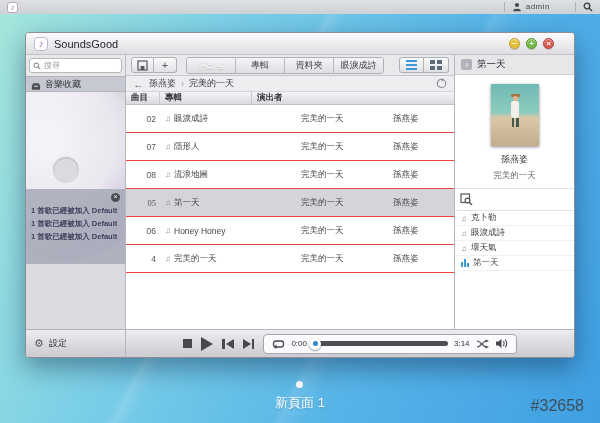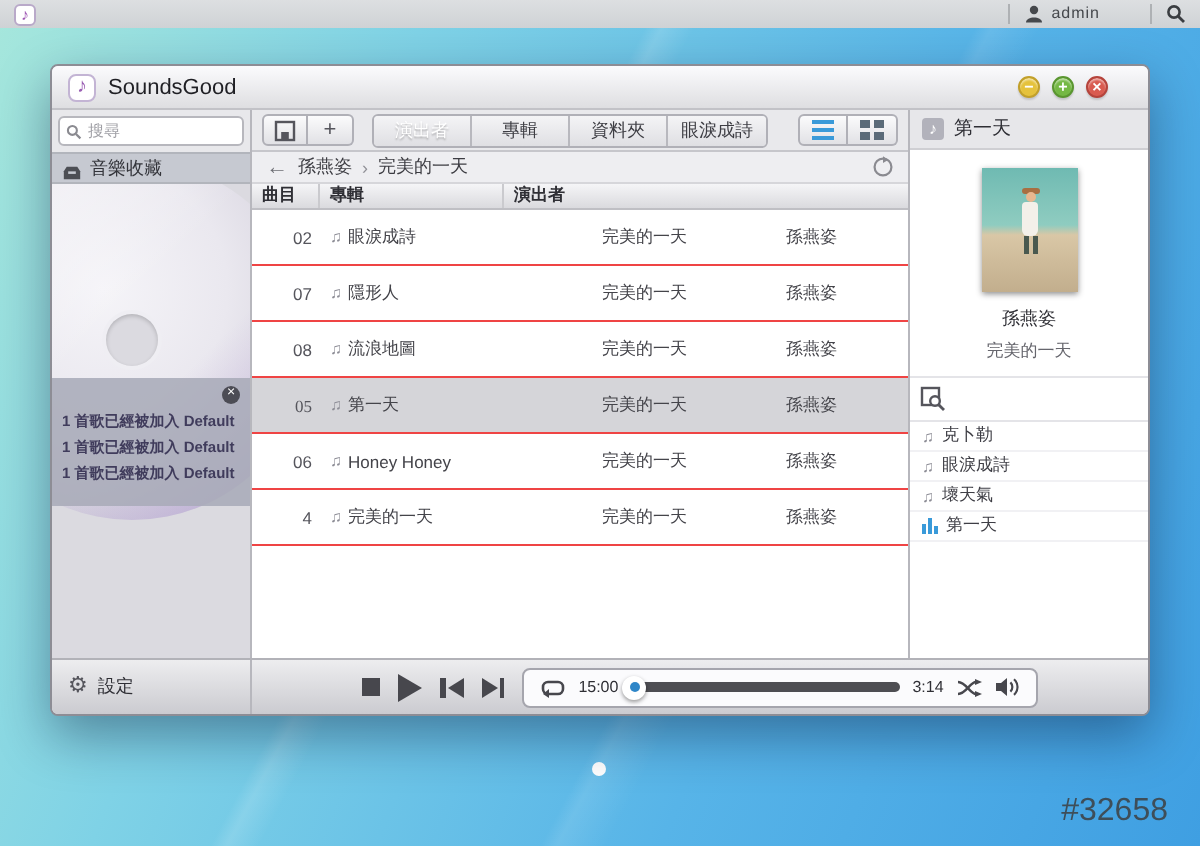--- a/index.html
+++ b/index.html
@@ -50,21 +50,21 @@
   .search-box input::placeholder { color:#a0a0a6; }
   .collection-row { height:16px; flex:0 0 16px; background:#c6c9d1; border-top:1px solid #b2b5bc; border-bottom:1px solid #b2b5bc;
     display:flex; align-items:flex-end; gap:4px; padding:0 5px; font-size:9px; color:#33343a; }
   .disc-area { flex:1; position:relative; background:#dbdae0; overflow:hidden; }
   .disc { position:absolute; left:-50px; top:-12px; width:180px; height:180px; border-radius:50%;
     background:radial-gradient(circle at 42% 36%,#f5f4f8 0%,#eae8ef 40%,#dcd9e3 62%,#cdc9d8 78%,#c3b6da 92%,#b7a5d8 100%); }
   .disc::before { content:""; position:absolute; inset:0; border-radius:50%;
     background:linear-gradient(135deg,rgba(255,255,255,.35) 20%,rgba(255,255,255,0) 45%,rgba(164,130,210,0) 62%,rgba(164,130,210,.45) 95%); }
   .disc::after { content:""; position:absolute; left:50%; top:50%; width:26px; height:26px; margin:-13px 0 0 -13px;
     border-radius:50%; background:#dbdae0; box-shadow:0 0 0 2px #efeef3, inset 0 1px 2px rgba(0,0,0,.18); }
-  .notify { position:absolute; left:0; right:0; top:134px; height:64px; background:rgba(168,171,184,.88);
+  .notify { position:absolute; left:0; right:0; top:134px; height:75px; background:rgba(168,171,184,.88);
     padding:15px 5px 0; }
   .notify-close { position:absolute; top:4px; right:5px; width:9px; height:9px; border-radius:50%; background:#4c4c55;
     color:#fff; font-size:7px; line-height:8px; text-align:center; }
   .notify-line { font-size:7.5px; font-weight:bold; color:#403c5c; line-height:1.75; white-space:nowrap; }
 
   
   .main { flex:1; min-width:0; background:#fff; display:flex; flex-direction:column; }
   .toolbar { height:21px; flex:0 0 21px; background:#e9e9ec; border-bottom:1px solid #c6c6cb;
     display:flex; align-items:center; padding:0 5px; }
   .tool-btn { width:23px; height:16px; background:linear-gradient(#fbfbfc,#e1e1e5); border:1px solid #b0b0b7;
@@ -421,21 +421,21 @@
         </div>
         <div class="skip">
           <div class="tri-r"></div>
           <div class="bar"></div>
         </div>
         <div class="pill">
           <svg width="13" height="10" viewBox="0 0 13 10">
             <rect x="1.5" y="2" width="10" height="6" rx="2.5" fill="none" stroke="#47474d" stroke-width="1.3"></rect>
             <path d="M4.5 5.5 L1.5 8 L4.5 10 Z" fill="#47474d"></path>
           </svg>
-          <span class="time">15:00</span>
+          <span class="time">0:00</span>
           <div class="track-slider">
             <div class="handle"></div>
           </div>
           <span class="time">3:14</span>
           <svg width="13" height="10" viewBox="0 0 13 10">
             <path d="M1 2 C5 2 7 8 10 8" fill="none" stroke="#47474d" stroke-width="1.2"></path>
             <path d="M1 8 C5 8 7 2 10 2" fill="none" stroke="#47474d" stroke-width="1.2"></path>
             <path d="M9.5 0.5 L13 2 L9.5 3.5 Z" fill="#47474d"></path>
             <path d="M9.5 6.5 L13 8 L9.5 9.5 Z" fill="#47474d"></path>
           </svg>
@@ -444,15 +444,16 @@
             <path d="M8.2 3.2 A3.2 3.2 0 0 1 8.2 7.8" fill="none" stroke="#47474d" stroke-width="1.1"></path>
             <path d="M10 1.6 A5.2 5.2 0 0 1 10 9.4" fill="none" stroke="#47474d" stroke-width="1.1"></path>
           </svg>
         </div>
       </div>
     </div>
 
   </div>
 
   <div class="page-dot"></div>
+  <div class="page-label">新頁面 1</div>
   <div class="watermark">#32658</div>
 
 </div>
 
 </body></html>

